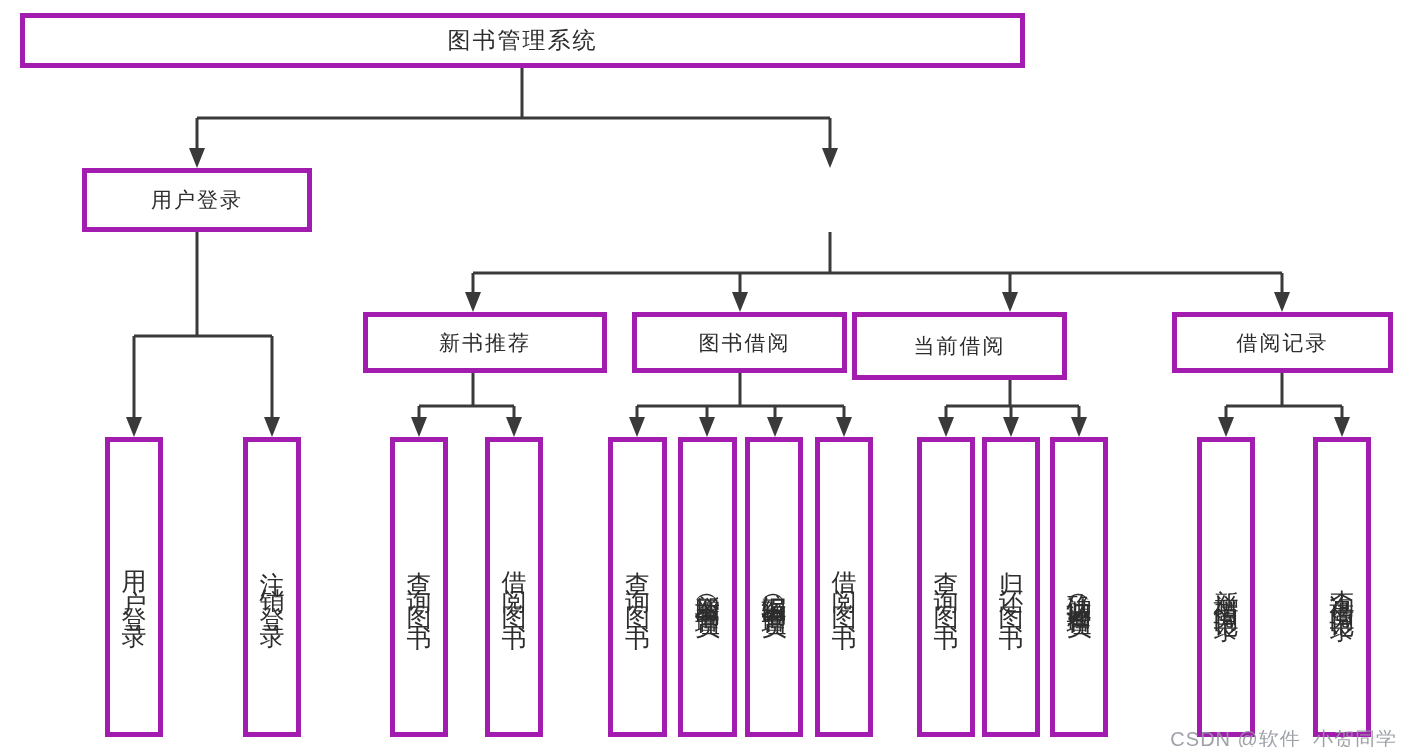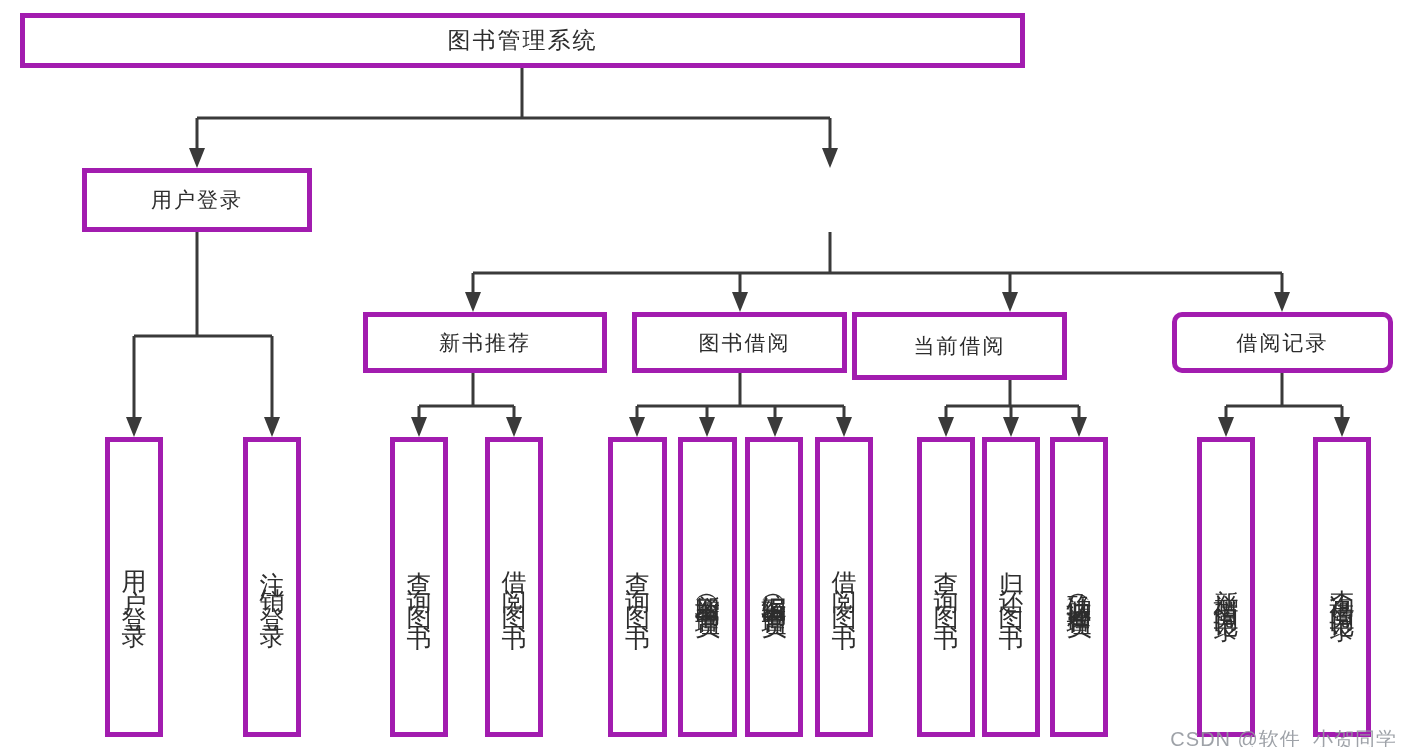--- a/index.html
+++ b/index.html
@@ -76,21 +76,21 @@
              M1218 417 H1234 L1226 437 Z  M1334 417 H1350 L1342 437 Z" fill="#3a3a3a" stroke="none"></path>
   </svg>
 
   <div class="node h title" style="left:20px;top:13px;width:1005px;height:55px;">图书管理系统</div>
 
   <div class="node h" style="left:82px;top:168px;width:230px;height:64px;">用户登录</div>
 
   <div class="node h" style="left:363px;top:312px;width:244px;height:61px;">新书推荐</div>
   <div class="node h" style="left:632px;top:312px;width:215px;height:61px;padding-left:10px;">图书借阅</div>
   <div class="node h" style="left:852px;top:312px;width:215px;height:68px;">当前借阅</div>
-  <div class="node h" style="left:1172px;top:312px;width:221px;height:61px;border-radius:10px;">借阅记录</div>
+  <div class="node h" style="left:1172px;top:312px;width:221px;height:61px;">借阅记录</div>
 
   <div class="node v vs" style="left:105px;top:437px;width:58px;height:300px;">用户登录</div>
   <div class="node v vs" style="left:243px;top:437px;width:58px;height:300px;">注销登录</div>
 
   <div class="node v vs" style="left:390px;top:437px;width:58px;height:300px;">查询图书</div>
   <div class="node v vs" style="left:485px;top:437px;width:58px;height:300px;">借阅图书</div>
 
   <div class="node v vs" style="left:608px;top:437px;width:59px;height:300px;">查询图书</div>
   <div class="node v vl" style="left:678px;top:437px;width:59px;height:300px;">新增图书（管理员）</div>
   <div class="node v vl" style="left:745px;top:437px;width:58px;height:300px;">编辑图书（管理员）</div>

